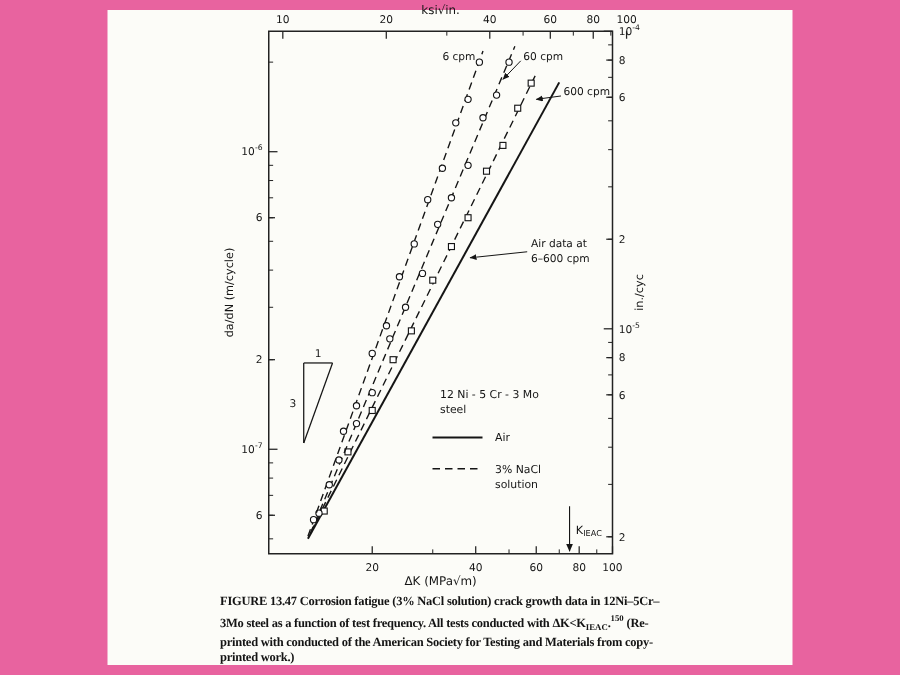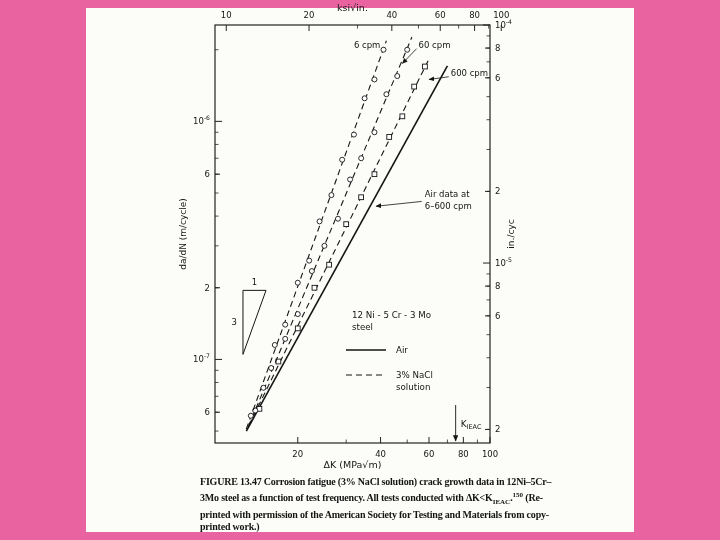--- a/index.html
+++ b/index.html
@@ -7,21 +7,21 @@
     width:720px;height:540px;position:relative;overflow:hidden;
     background:#e8639f;
     font-family:"DejaVu Sans", sans-serif;
   }
   .page{
     position:absolute;left:86px;top:8px;width:548px;height:524px;
     background:#fcfcf8;
   }
   #chart{position:absolute;left:0;top:0;}
   .caption{
-    position:absolute;left:200px;top:476px;width:420px;
+    position:absolute;left:176px;top:476px;width:420px;
     font-family:"Liberation Serif", serif;
     font-weight:bold;font-size:10px;line-height:12.6px;
     color:#141414;letter-spacing:-0.2px;white-space:nowrap;
   }
   .caption sub,.caption sup{font-size:7px;letter-spacing:0;}
 </style>
 </head>
 <body>
 
 <div class="page"></div>
@@ -211,15 +211,15 @@
       <text x="396" y="353" fill="#151515" font-size="8.7" text-anchor="start">Air</text>
       <line x1="346" y1="375" x2="386" y2="375" stroke="#151515" stroke-width="1.1" stroke-dasharray="6,4"></line>
       <text x="396" y="378" fill="#151515" font-size="8.7" text-anchor="start">3% NaCl</text>
       <text x="396" y="390" fill="#151515" font-size="8.7" text-anchor="start">solution</text>
     </g>
   </svg>
 
 <div class="caption">
   <div><span>FIGURE 13.47   Corrosion fatigue (3% NaCl solution) crack growth data in 12Ni–5Cr–</span></div>
   <div><span>3Mo steel as a function of test frequency. All tests conducted with ΔK&lt;K</span><sub>IEAC</sub><span>.</span><sup>150</sup><span> (Re-</span></div>
-  <div><span>printed with permission of the American Society for Testing and Materials from copy-</span></div>
+  <div><span>printed with conducted of the American Society for Testing and Materials from copy-</span></div>
   <div><span>printed work.)</span></div>
 </div>
 
 </body></html>

